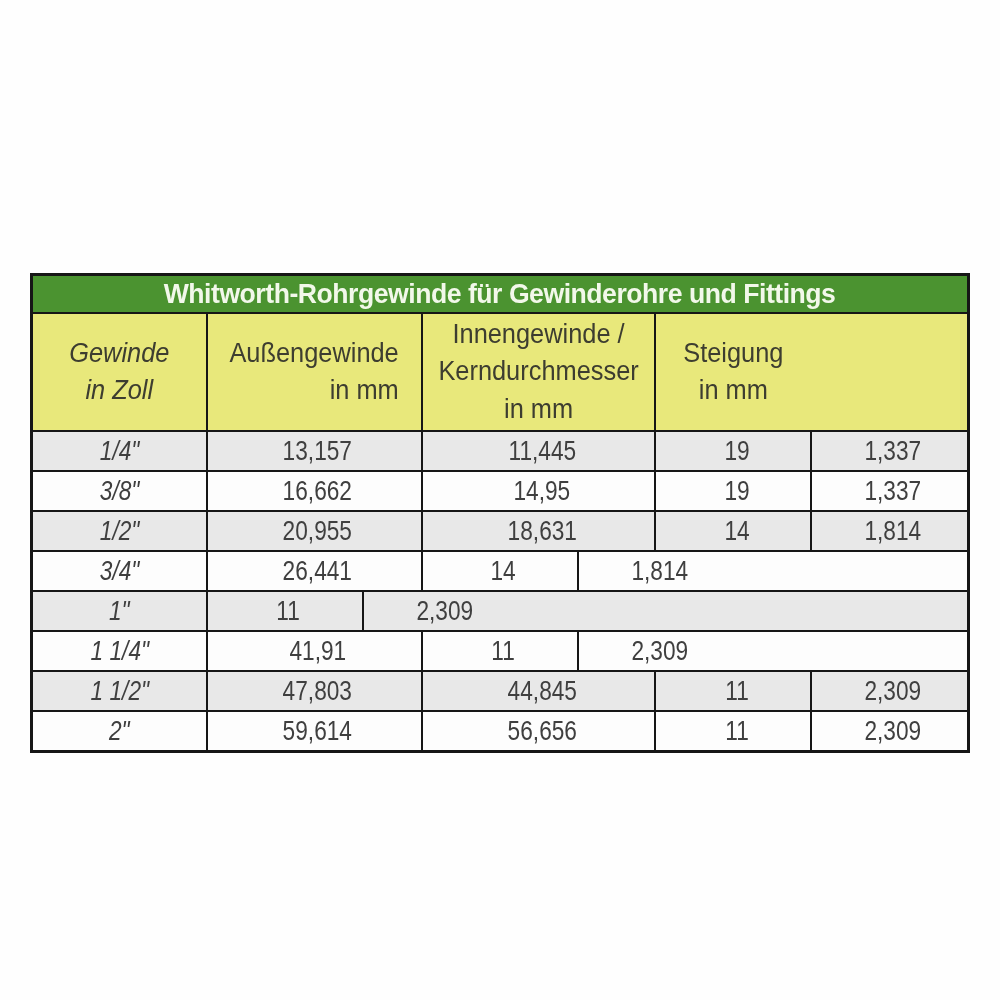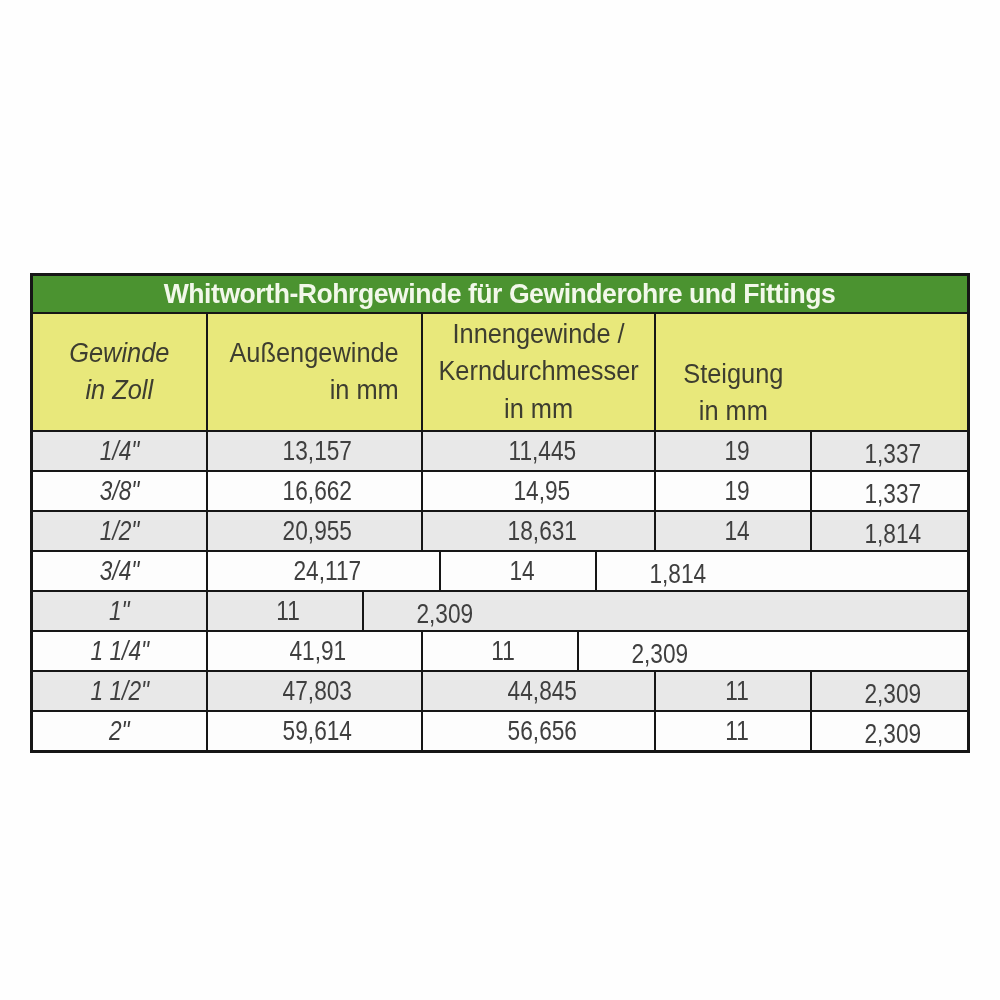--- a/index.html
+++ b/index.html
@@ -74,21 +74,21 @@
     color: #3f3f3f;
     font-size: 27px;
     white-space: nowrap;
   }
   .data-cell .inner { transform: scaleX(0.84); }
   .data-cell + .data-cell { border-left: 2px solid var(--border, #161616); padding-left: 7px; }
   .c1 { width: 18.5%; font-style: italic; }
   .c2 { width: 23.0%; text-align: right; }
   .c3 { width: 25.0%; }
   .c4 { width: 16.7%; }
-  .c5 { width: 16.8%; align-items: flex-end; }
+  .c5 { width: 16.8%; }
 </style>
 </head>
 <body>
 
 <div class="page">
   <div class="table-wrap">
 
     <div class="title-bar">
       <div class="title-text">Whitworth-Rohrgewinde für Gewinderohre und Fittings</div>
     </div>
@@ -156,22 +156,22 @@
         </div>
       <div class="data-cell c5">
           <span class="inner">1,814</span>
         </div>
     </div>
 
     <div class="data-row">
       <div class="data-cell c1">
           <span class="inner">3/4"</span>
         </div>
-      <div class="data-cell c3">
-          <span class="inner">24,117</span>
+      <div class="data-cell c2">
+          <span class="inner">26,441</span>
         </div>
       <div class="data-cell c4">
           <span class="inner">14</span>
         </div>
       <div class="data-cell c5">
           <span class="inner">1,814</span>
         </div>
     </div>
 
     <div class="data-row alt">

